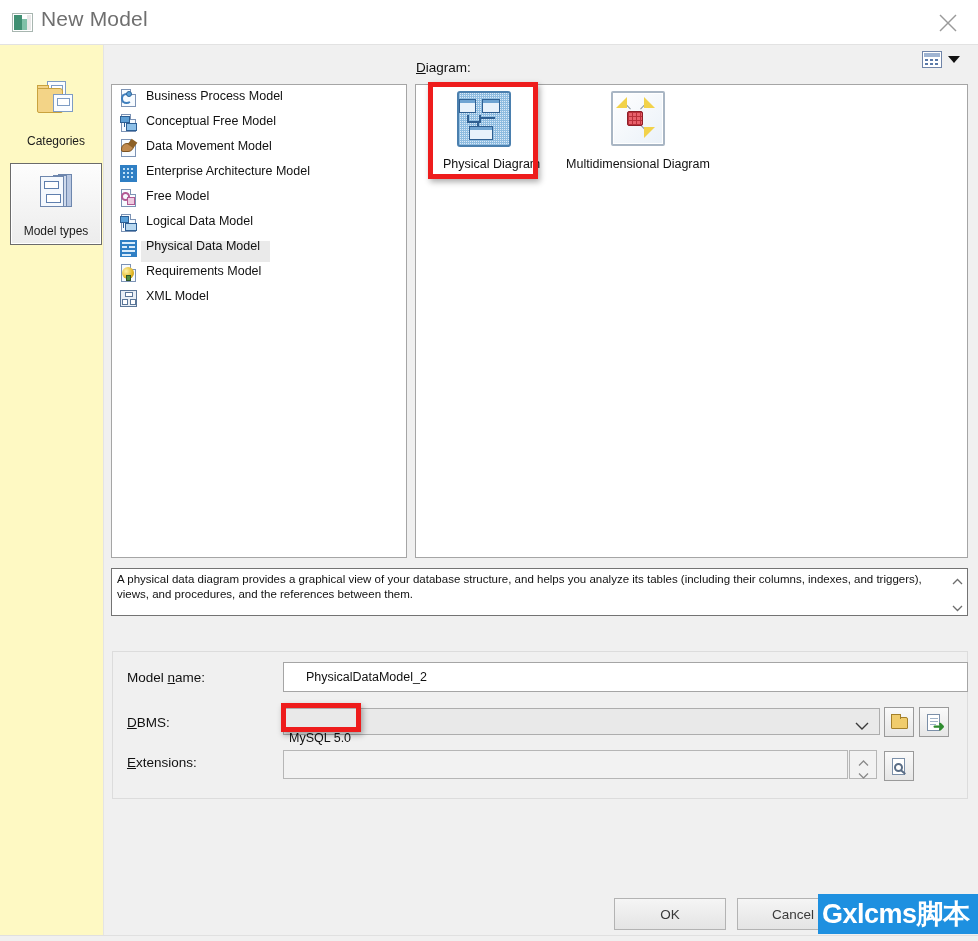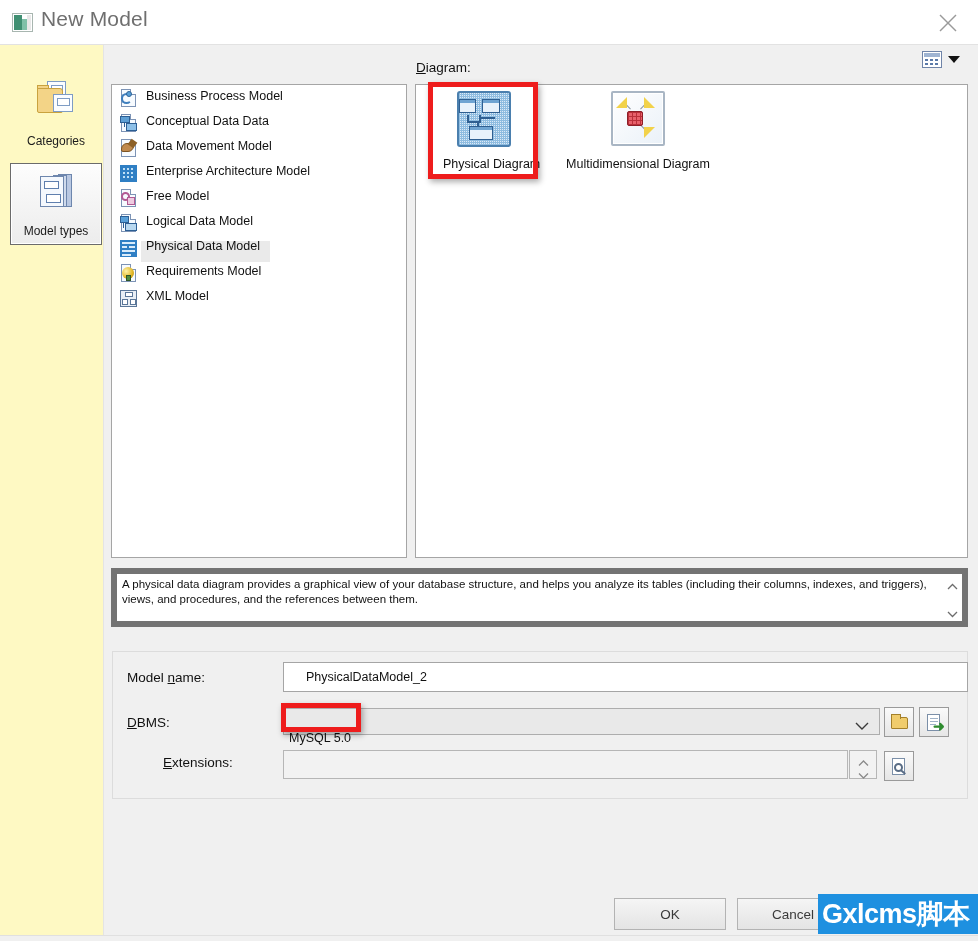--- a/index.html
+++ b/index.html
@@ -250,23 +250,23 @@
     border: 5px solid #ee1c1c;
     box-shadow: 2px 3px 6px rgba(0,0,0,.32);
     pointer-events: none;
   }
   #redbox-diagram { left: 428px; top: 82px; width: 110px; height: 97px; }
   #redbox-dbms { left: 281px; top: 703px; width: 80px; height: 29px; }
 
   
   #desc-box {
     position: absolute; left: 111px; top: 568px;
-    width: 857px; height: 59px;
+    width: 857px; height: 48px;
     background: #ffffff;
-    border: 6px solid #737373;
+    border: 1px solid #737373;
   }
   #desc-text {
     position: absolute; left: 5px; top: 3px;
     width: 818px;
     font-size: 11.5px; line-height: 15px; color: #111111;
   }
   .desc-sb {
     position: absolute; right: 1px; top: 1px; bottom: 1px;
     width: 17px; background: #ffffff;
   }
@@ -278,21 +278,21 @@
     width: 856px; height: 148px;
     border: 1px solid #dcdcdc;
     background: #f0f0f0;
   }
   .frm-label {
     position: absolute;
     font-size: 13.5px; color: #111111; white-space: nowrap;
   }
   #lbl-modelname { left: 127px; top: 670px; }
   #lbl-dbms      { left: 127px; top: 715px; }
-  #lbl-ext       { left: 127px; top: 755px; margin-left: 36px; }
+  #lbl-ext       { left: 127px; top: 755px; }
 
   .txtfield {
     position: absolute;
     background: #ffffff;
     border: 1px solid #a5a5a5;
     font-size: 12.5px; color: #111111;
     padding: 0 22px;
     display: flex; align-items: center;
   }
   #in-modelname { left: 283px; top: 662px; width: 685px; height: 30px; }
@@ -444,21 +444,21 @@
         <span class="mt-row-text">Business Process Model</span>
       </div>
 
       <div class="mt-row">
         <span class="mt-row-ico ic-cd">
           <span class="doc"></span>
             <span class="ov o3"></span>
             <span class="ov o1"></span>
             <span class="ov o2"></span>
         </span>
-        <span class="mt-row-text">Conceptual Data Data</span>
+        <span class="mt-row-text">Conceptual Free Model</span>
       </div>
 
       <div class="mt-row">
         <span class="mt-row-ico ic-dm">
           <span class="doc"></span>
             <span class="ov o1"></span>
             <span class="ov o2"></span>
         </span>
         <span class="mt-row-text">Data Movement Model</span>
       </div>

